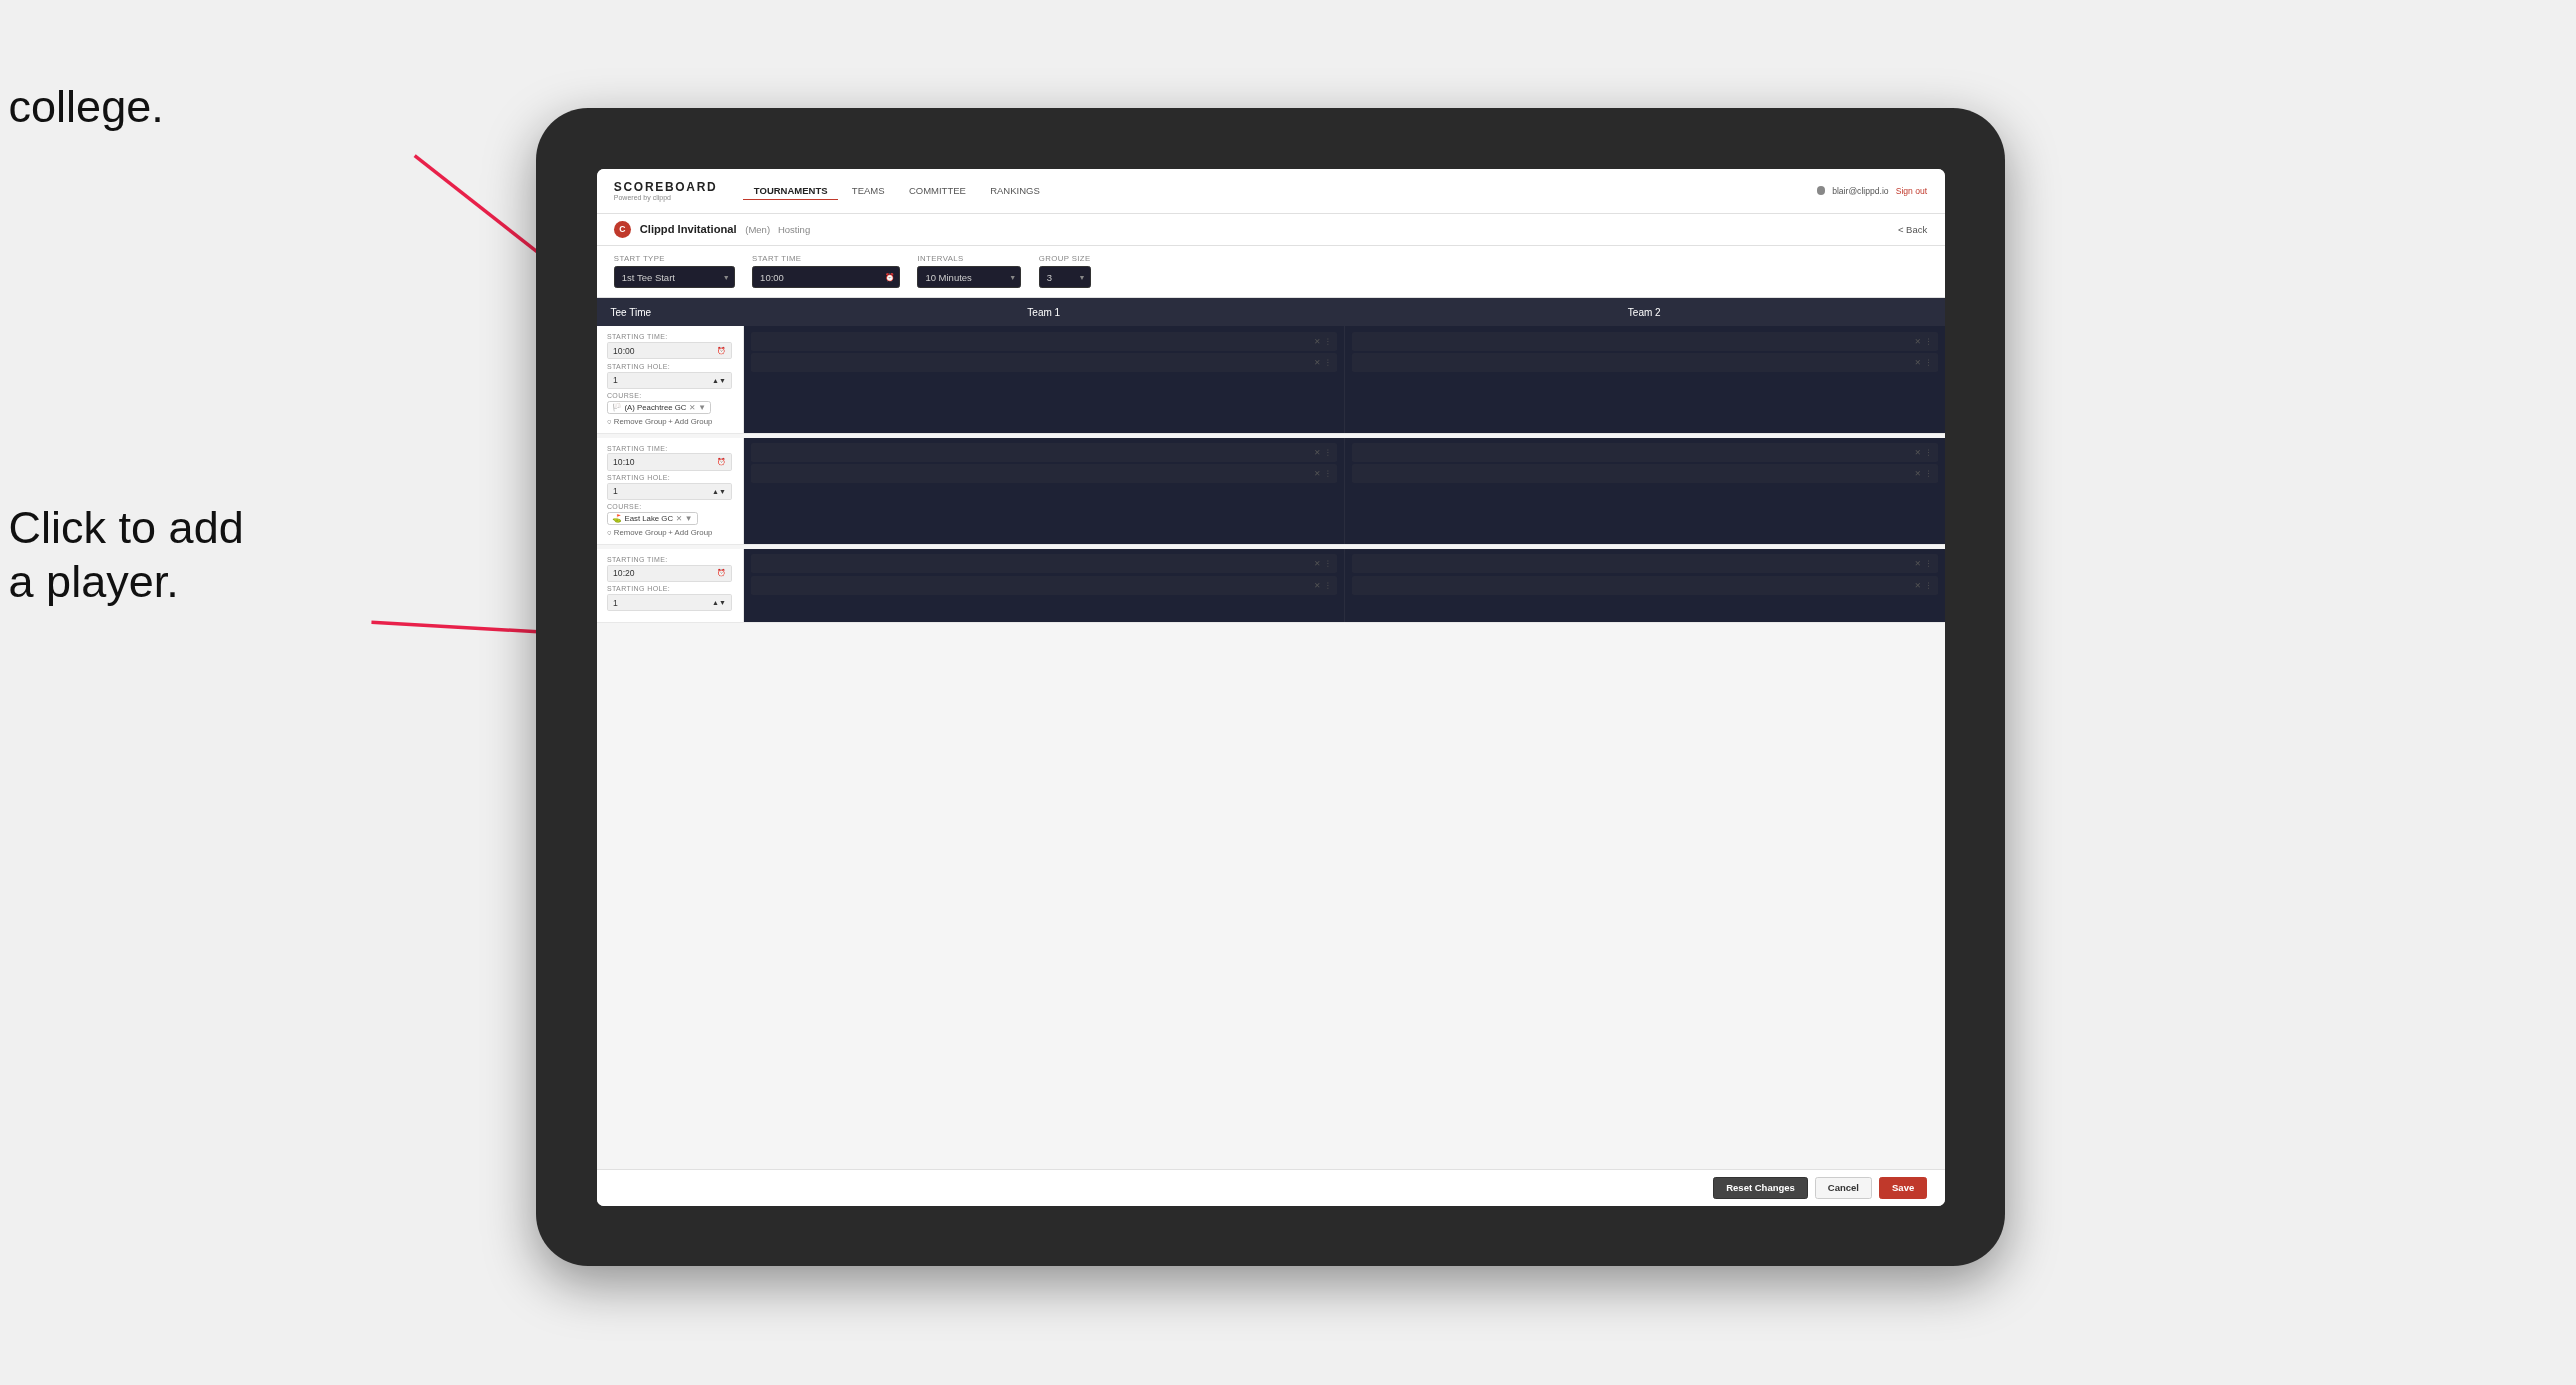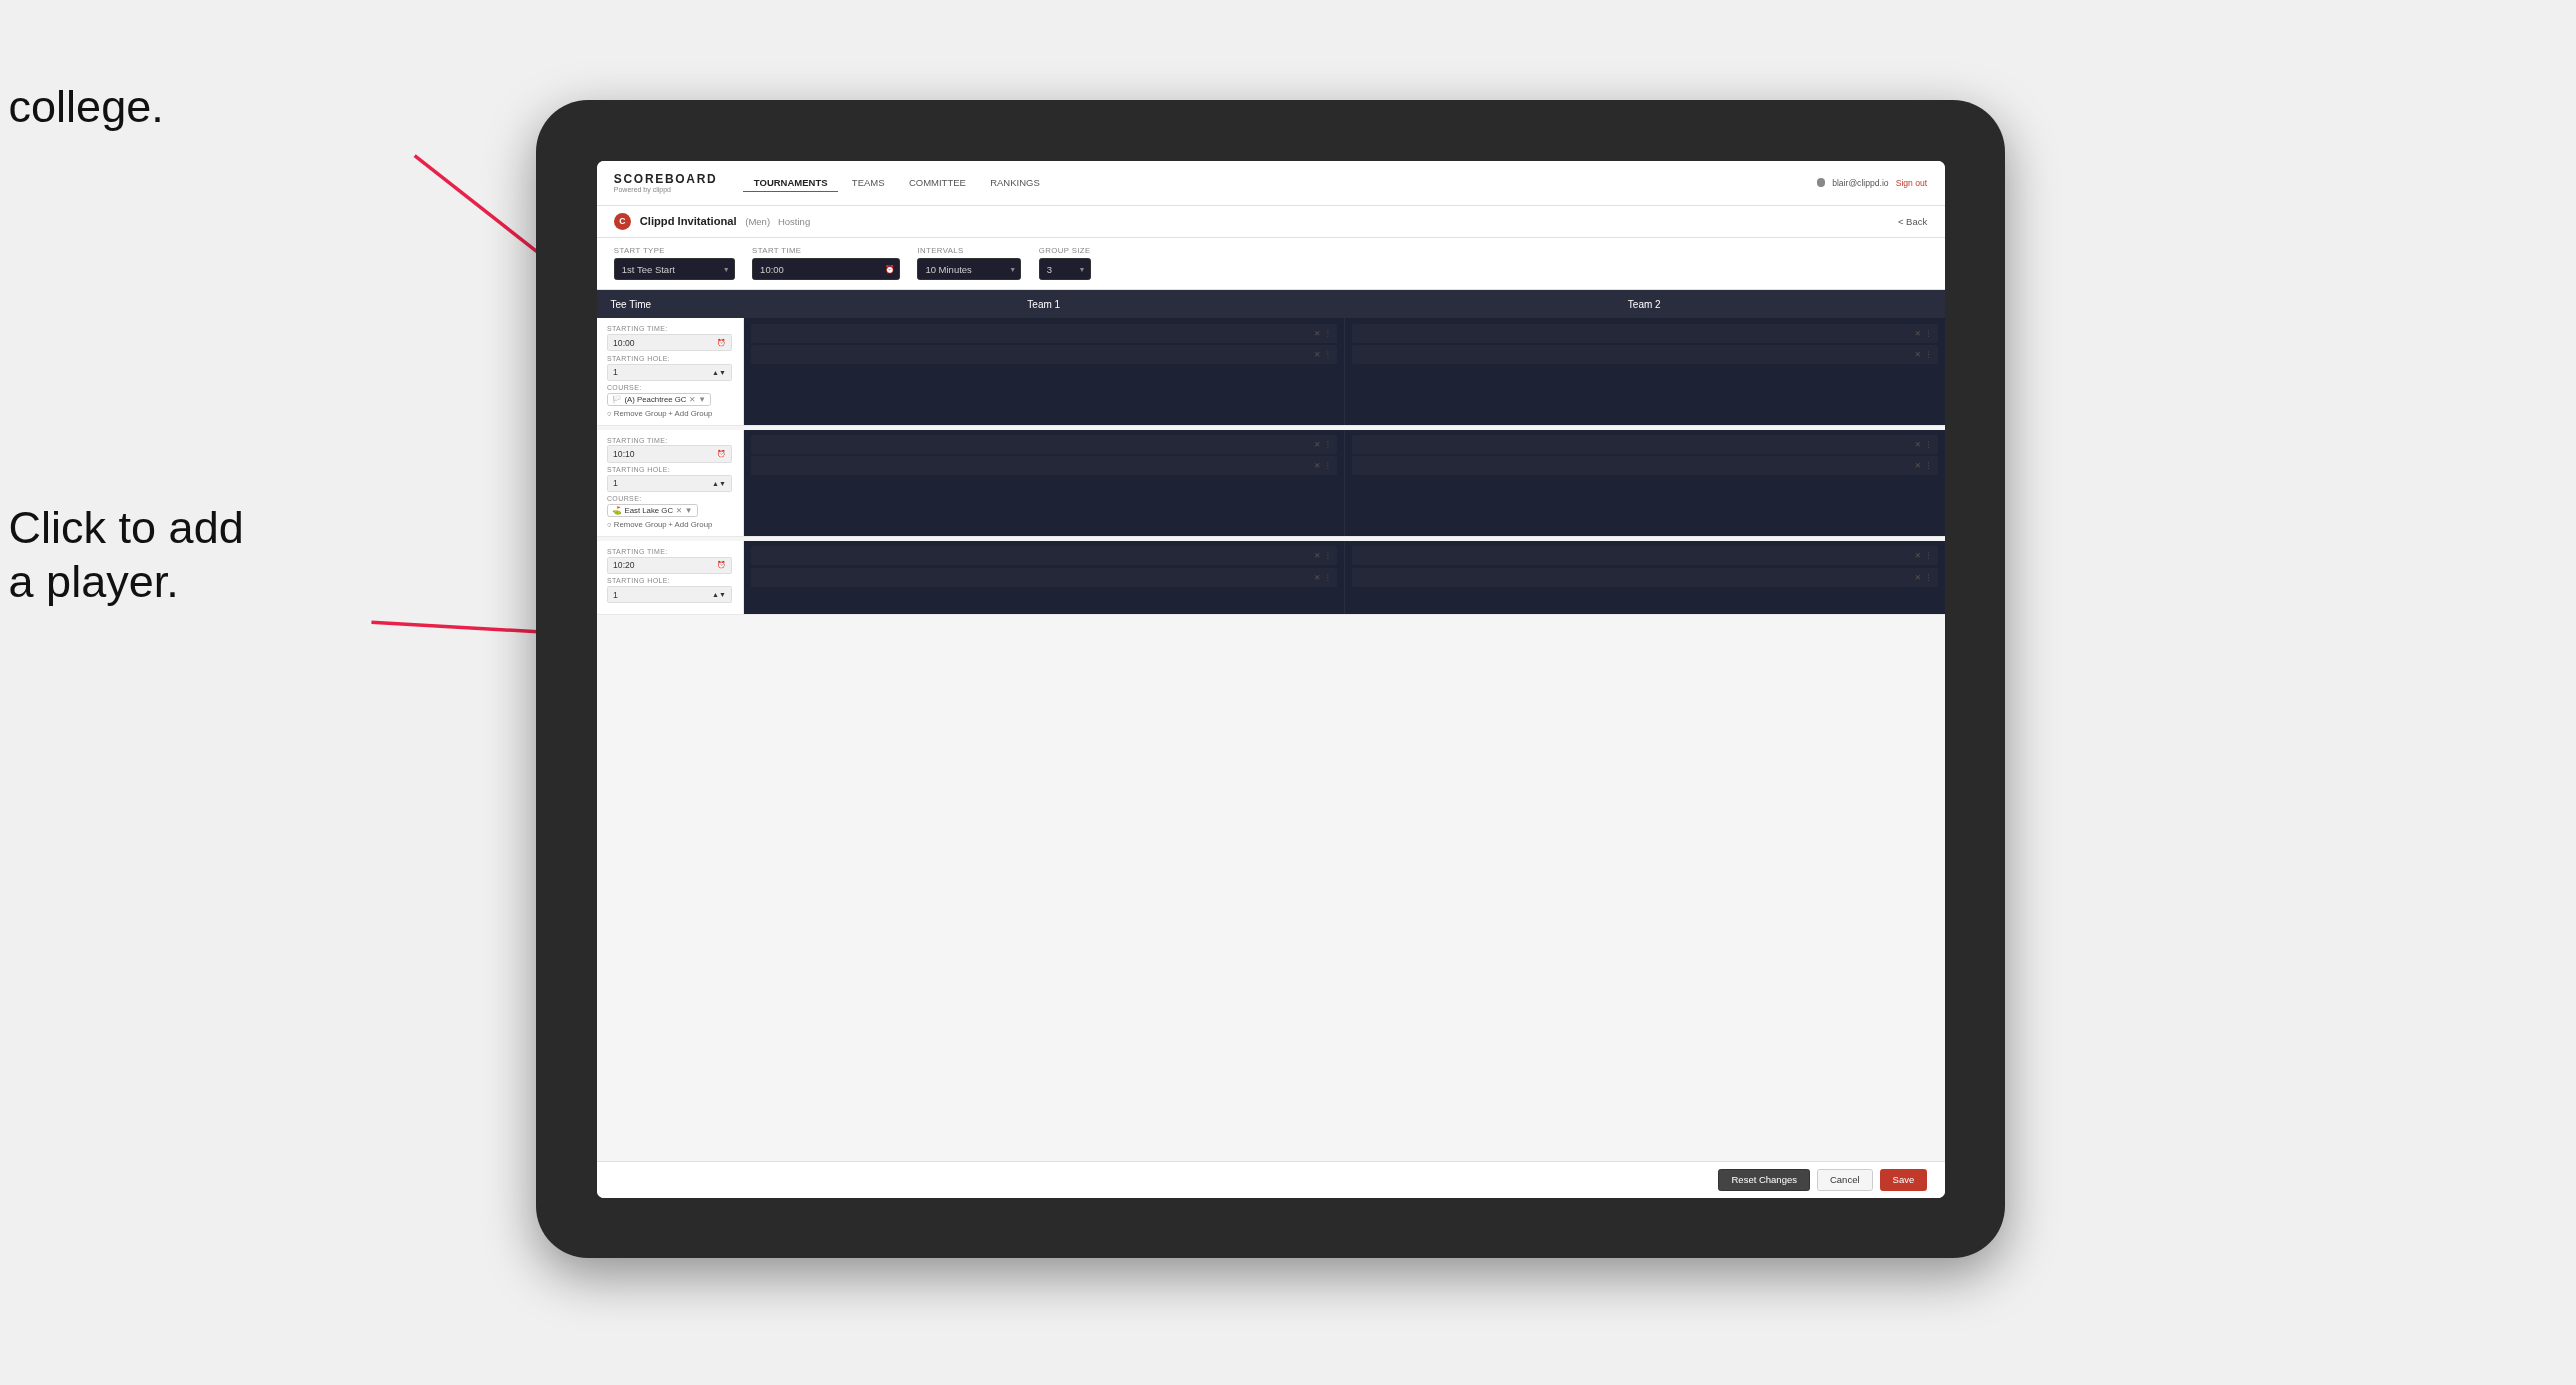--- a/index.html
+++ b/index.html
@@ -25,21 +25,21 @@
       left: 8.6px;
     }
     .annotation-player {
       top: 501px;
       left: 8.6px;
     }
 
     
     .tablet {
       position: absolute;
-      top: 100px;
+      top: 108px;
       left: 536px;
       width: 1469px;
       height: 1158px;
       background: #2a2a2a;
       border-radius: 52px;
       box-shadow: 0 17.3px 52px rgba(0,0,0,0.4);
       display: flex;
       align-items: center;
       justify-content: center;
     }
@@ -339,20 +339,21 @@
       flex-shrink: 0;
     }
     .btn {
       padding: 4.3px 12px;
       border-radius: 2.6px;
       font-size: 9.5px;
       cursor: pointer;
       border: 0.9px solid #ccc;
       background: #f5f5f5;
       color: #333;
+      font-weight: bold;
     }
     .btn-reset {
       background: #444;
       color: #fff;
       border-color: #333;
     }
     .btn-cancel {
       background: #f5f5f5;
       color: #333;
     }

